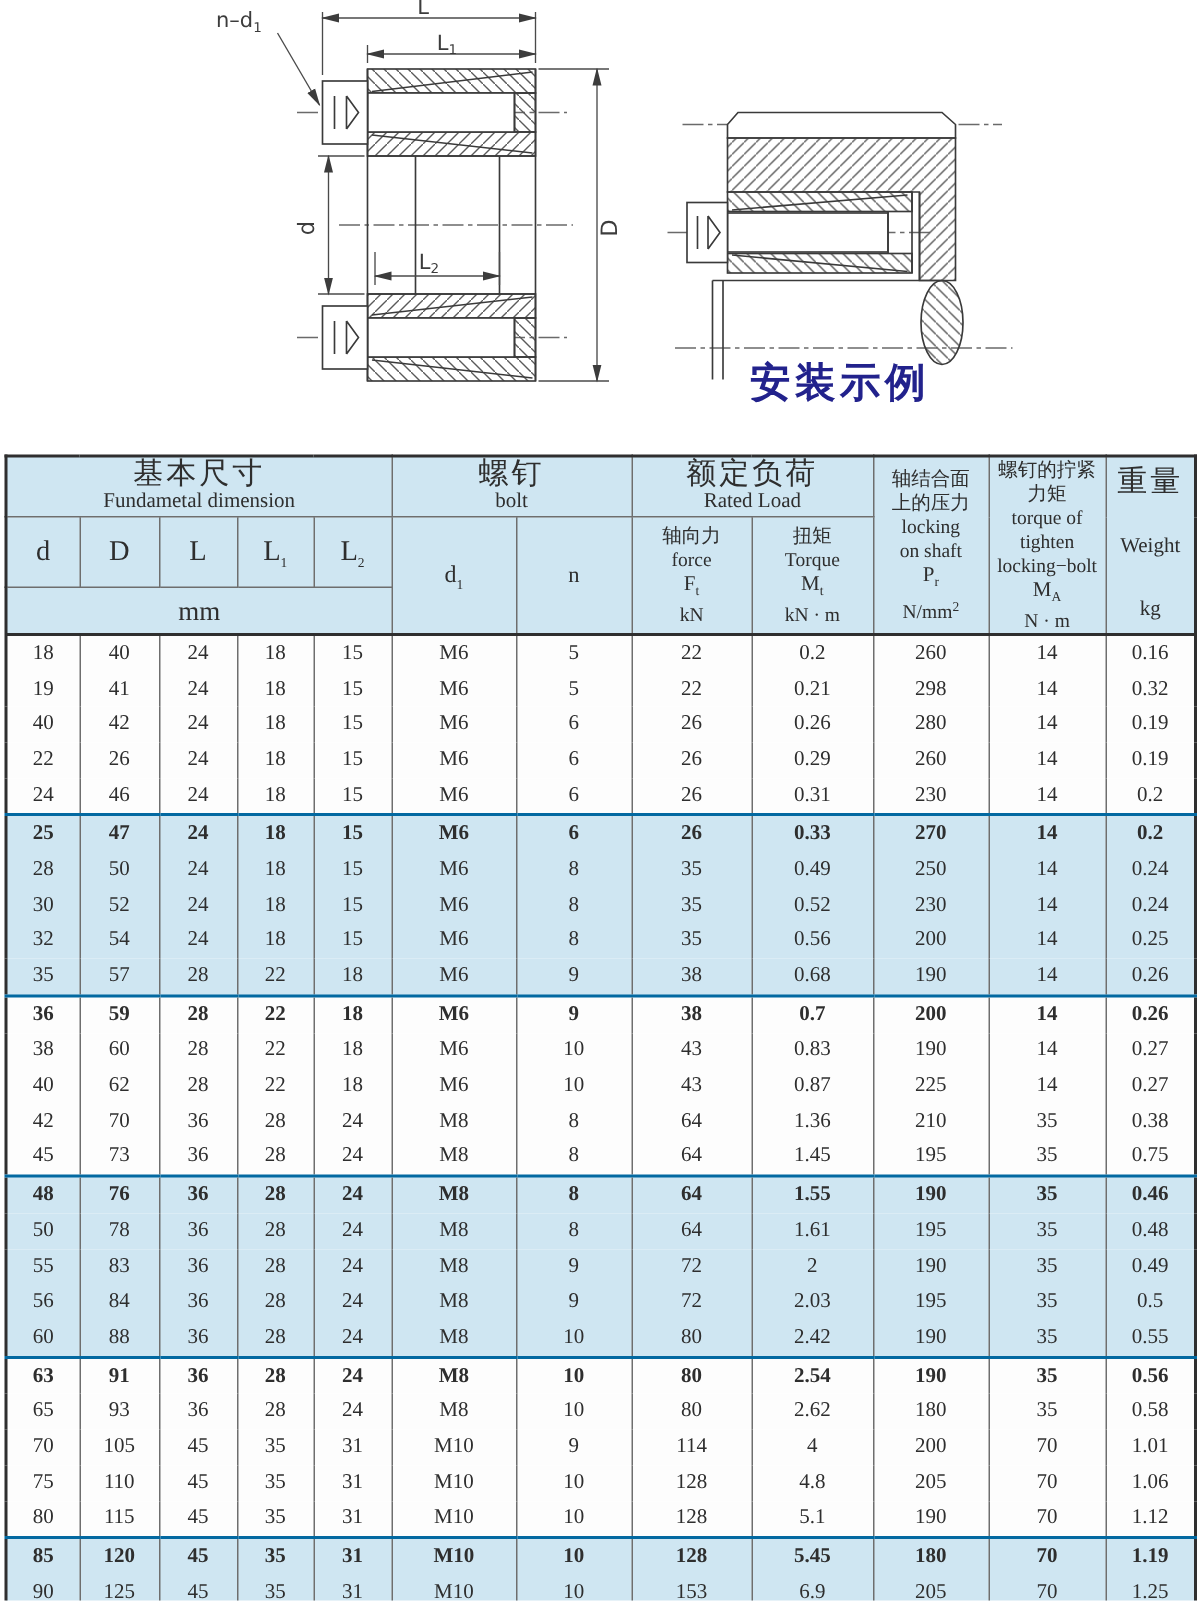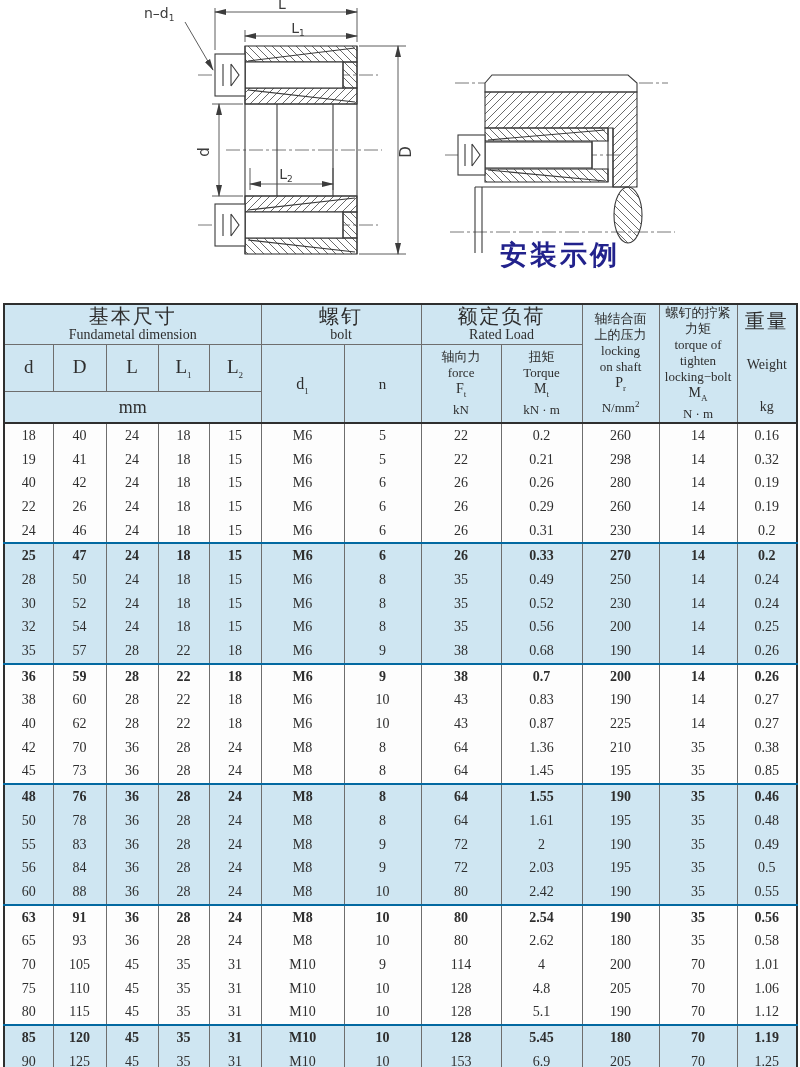--- a/index.html
+++ b/index.html
@@ -449,21 +449,21 @@
           <td>73</td>
           <td>36</td>
           <td>28</td>
           <td>24</td>
           <td>M8</td>
           <td>8</td>
           <td>64</td>
           <td>1.45</td>
           <td>195</td>
           <td>35</td>
-          <td>0.85</td>
+          <td>0.75</td>
         </tr>
         <tr class="band gsep">
           <td>48</td>
           <td>76</td>
           <td>36</td>
           <td>28</td>
           <td>24</td>
           <td>M8</td>
           <td>8</td>
           <td>64</td>

